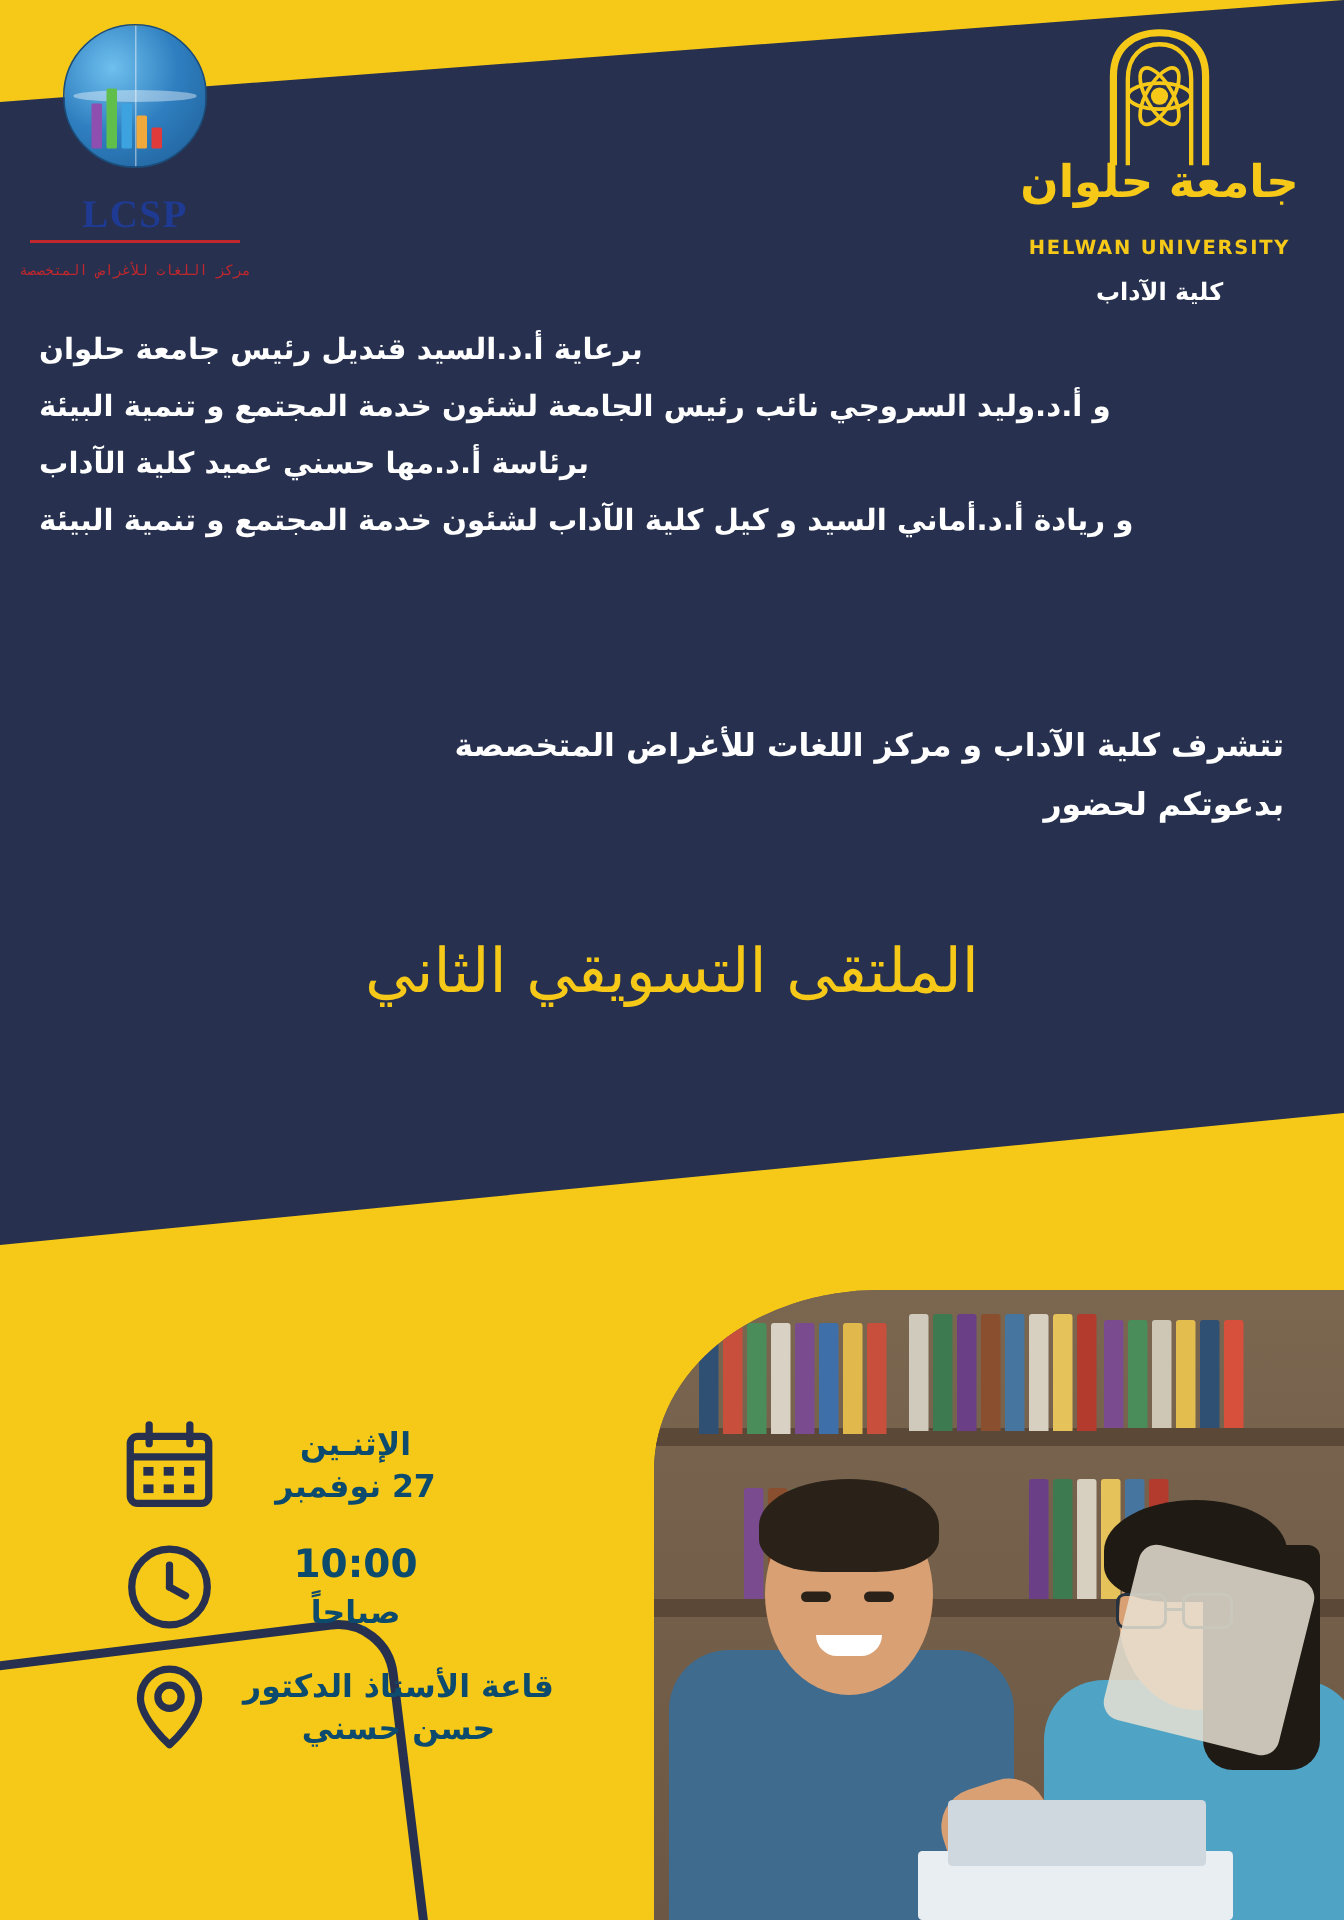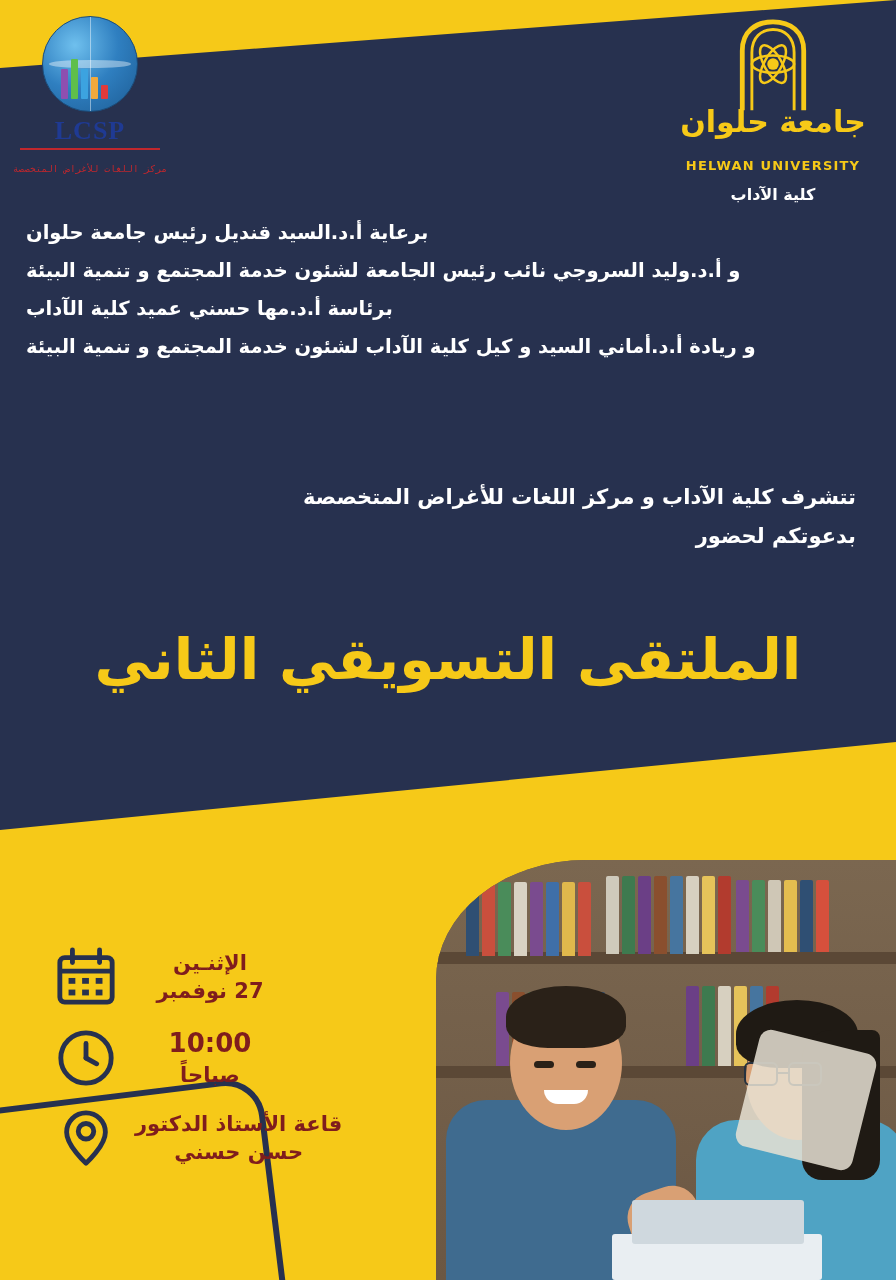--- a/index.html
+++ b/index.html
@@ -73,21 +73,21 @@
   .lcsp .bars i:nth-child(1){ height: 14px; background:#e03a3a; }
   .lcsp .bars i:nth-child(2){ height: 22px; background:#f2a93b; }
   .lcsp .bars i:nth-child(3){ height: 30px; background:#3ca3e0; }
   .lcsp .bars i:nth-child(4){ height: 40px; background:#5fbf4a; }
   .lcsp .bars i:nth-child(5){ height: 30px; background:#8e4fb0; }
   .lcsp .lcsp-title {
     font-weight: bold;
     font-size: 26px;
     letter-spacing: 1px;
     color: #1f3a93;
-    margin-top: 4px;
+    margin-top: 16px;
     font-family: "Liberation Serif", serif;
   }
   .lcsp .lcsp-sub {
     font-size: 9.5px;
     color: #c1272d;
     margin-top: 13px;
     direction: rtl;
     font-family: Liberation Mono, monospace;
   }
   .lcsp .rule {
@@ -161,22 +161,22 @@
     position: absolute;
     left: 0; right: 0;
     top: 618px;
     z-index: 4;
     text-align: center;
     color: #f6c918;
     padding: 0 40px;
   }
   .event-title .l1,
   .event-title .l2 {
-    font-size: 57px;
-    font-weight: bold;
+    font-size: 41px;
+    font-weight: normal;
     line-height: 1.45;
     letter-spacing: .5px;
   }
 
   
   .photo-wrap {
     position: absolute;
     right: 0; bottom: 0;
     width: 460px;
     height: 420px;
@@ -225,25 +225,25 @@
   }
   .glasses {
     position: absolute;
     border: 2px solid #26323f;
     border-radius: 6px;
   }
 
   
   .details {
     position: absolute;
-    left: 55px;
+    left: 82px;
     top: 946px;
     z-index: 6;
     width: 300px;
-    color: #7f1d1d;
+    color: #0c4a6e;
   }
   .detail-row {
     display: flex;
     align-items: center;
     justify-content: flex-start;
     gap: 18px;
     margin-bottom: 18px;
     flex-direction: row-reverse;
   }
   .detail-text {

